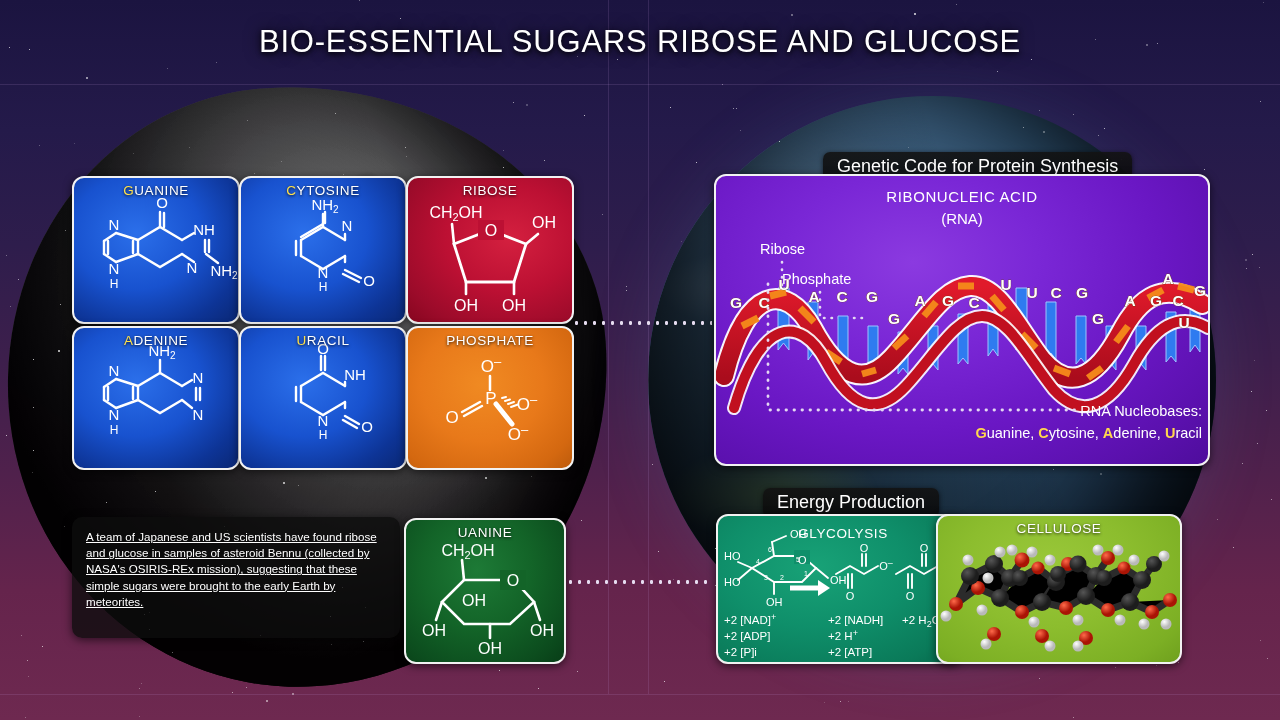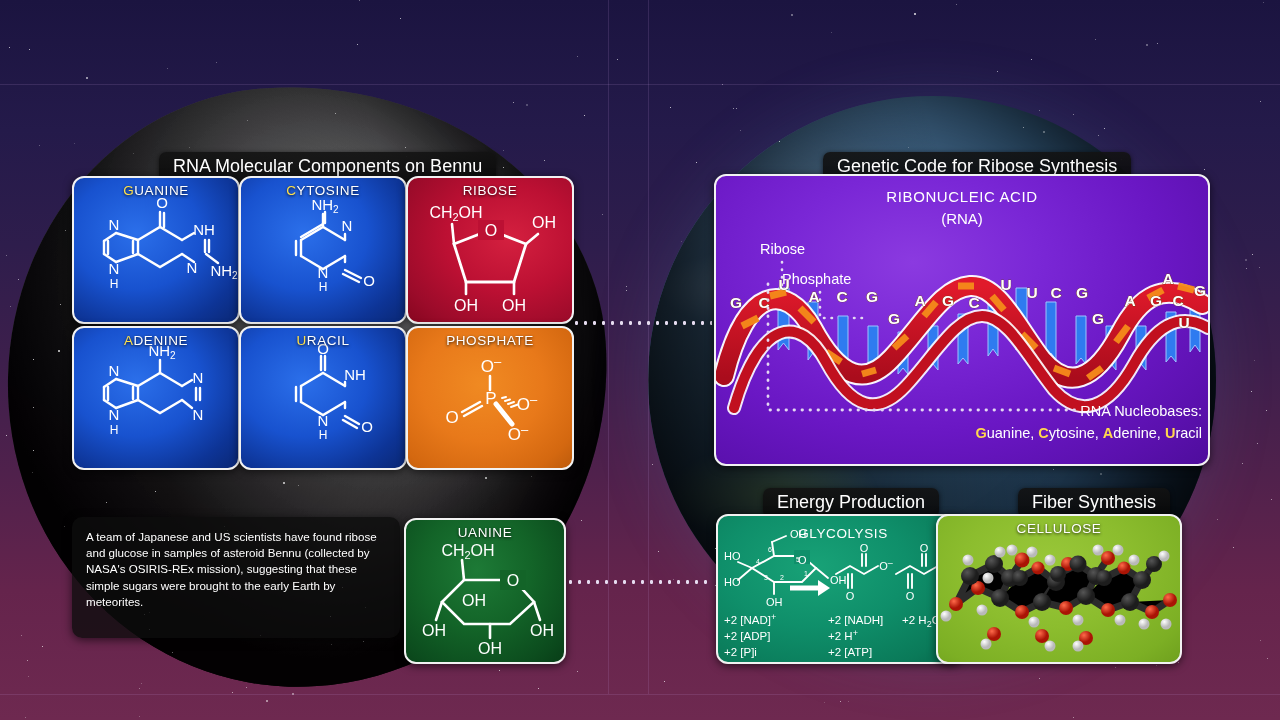--- a/index.html
+++ b/index.html
@@ -106,21 +106,21 @@
 
   
   .textbox{
     position:absolute;border-radius:10px;
     background:rgba(12,12,12,.80);
     padding:12px 14px;
     font-size:11.6px;line-height:16.2px;
     box-shadow:0 2px 10px rgba(0,0,0,.6);
   }
   .textbox p{margin:0 0 11px;}
-  .textbox p:last-child{margin-bottom:16px;}
+  .textbox p:last-child{margin-bottom:16px;text-decoration:underline;}
 
   
   .dots{position:absolute;height:4px;background-image:radial-gradient(circle, #e6dcf0 1.7px, transparent 2px);
     background-size:9px 4px;background-repeat:repeat-x;}
 
   svg{display:block;}
   .lbl{font-family:"Liberation Sans",sans-serif;fill:#fff;}
 </style>
 </head>
 <body>
@@ -352,23 +352,23 @@
       <div class="star" style="width: 1px; height: 1px; left: 300.566px; top: 310.357px; opacity: 0.5;"></div>
       <div class="star" style="width: 1px; height: 1px; left: 1022.86px; top: 126.618px; opacity: 0.63;"></div>
     </div>
 
   <div class="gridline hline" style="top:84px"></div>
   <div class="gridline hline" style="top:694px"></div>
   <div class="gridline vline" style="left:608px;top:0;height:694px"></div>
   <div class="gridline vline" style="left:648px;top:0;height:694px"></div>
 
   <div class="maintitle">
-  </div>
-
-  <div class="secthead" style="left:159px;top:152px;">RNA Molecular Components on Bennu</div>
+    <div>BIO-ESSENTIAL SUGARS RIBOSE AND GLUCOSE</div>
+  </div>
+
 
   <div class="card blue" style="left:72px;top:176px;width:164px;height:144px;">
     <div class="ttl"><span class="letter-hl">G</span>UANINE</div>
     <svg width="164" height="144" viewBox="0 0 164 144">
       <g stroke="#fff" stroke-width="2.4" fill="none" stroke-linecap="round">
 
         <path d="M64 62 L86 49 L108 62"></path>
         <path d="M108 76 L86 89 L64 76"></path>
         <path d="M64 62 L64 76"></path>
         <path d="M59 63 L59 75"></path>
@@ -570,21 +570,21 @@
         <text x="28" y="116">OH</text>
         <text x="136" y="116">OH</text>
         <text x="84" y="134">OH</text>
       </g>
     </svg>
   </div>
 
   <div class="dots" style="left:572px;top:321px;width:140px;"></div>
   <div class="dots" style="left:566px;top:580px;width:146px;"></div>
 
-  <div class="secthead" style="left:823px;top:152px;">Genetic Code for Ribose Synthesis</div>
+  <div class="secthead" style="left:823px;top:152px;">Genetic Code for Protein Synthesis</div>
 
   <div class="card purple" style="left:714px;top:174px;width:492px;height:288px;">
     <svg width="492" height="288" viewBox="0 0 492 288">
       <defs>
         <linearGradient id="bbg" x1="0" y1="0" x2="0" y2="1">
           <stop offset="0" stop-color="#e01a2b"></stop>
             <stop offset="1" stop-color="#aa0c1c"></stop>
         </linearGradient>
       </defs>
 
@@ -757,21 +757,20 @@
       </g>
       <g class="lbl" font-size="11.5">
         <text x="110" y="108">+2 [NADH]</text>
         <text x="110" y="124">+2 H<tspan font-size="9" dy="-4">+</tspan></text>
         <text x="110" y="140">+2 [ATP]</text>
         <text x="184" y="108">+2 H<tspan font-size="9" dy="3">2</tspan><tspan font-size="11.5" dy="-3">O</tspan></text>
       </g>
     </svg>
   </div>
 
-  <div class="secthead" style="left:1018px;top:488px;">Fiber Synthesis</div>
 
   <div class="card lime" style="left:936px;top:514px;width:242px;height:146px;">
     <div class="ttl">CELLULOSE</div>
     <svg width="242" height="146" viewBox="0 0 242 146">
       <defs>
         <radialGradient id="gC" cx="35%" cy="30%">
             <stop offset="0" stop-color="#555"></stop>
             <stop offset="1" stop-color="#1d1d1d"></stop>
           </radialGradient>
         <radialGradient id="gO" cx="35%" cy="30%">

